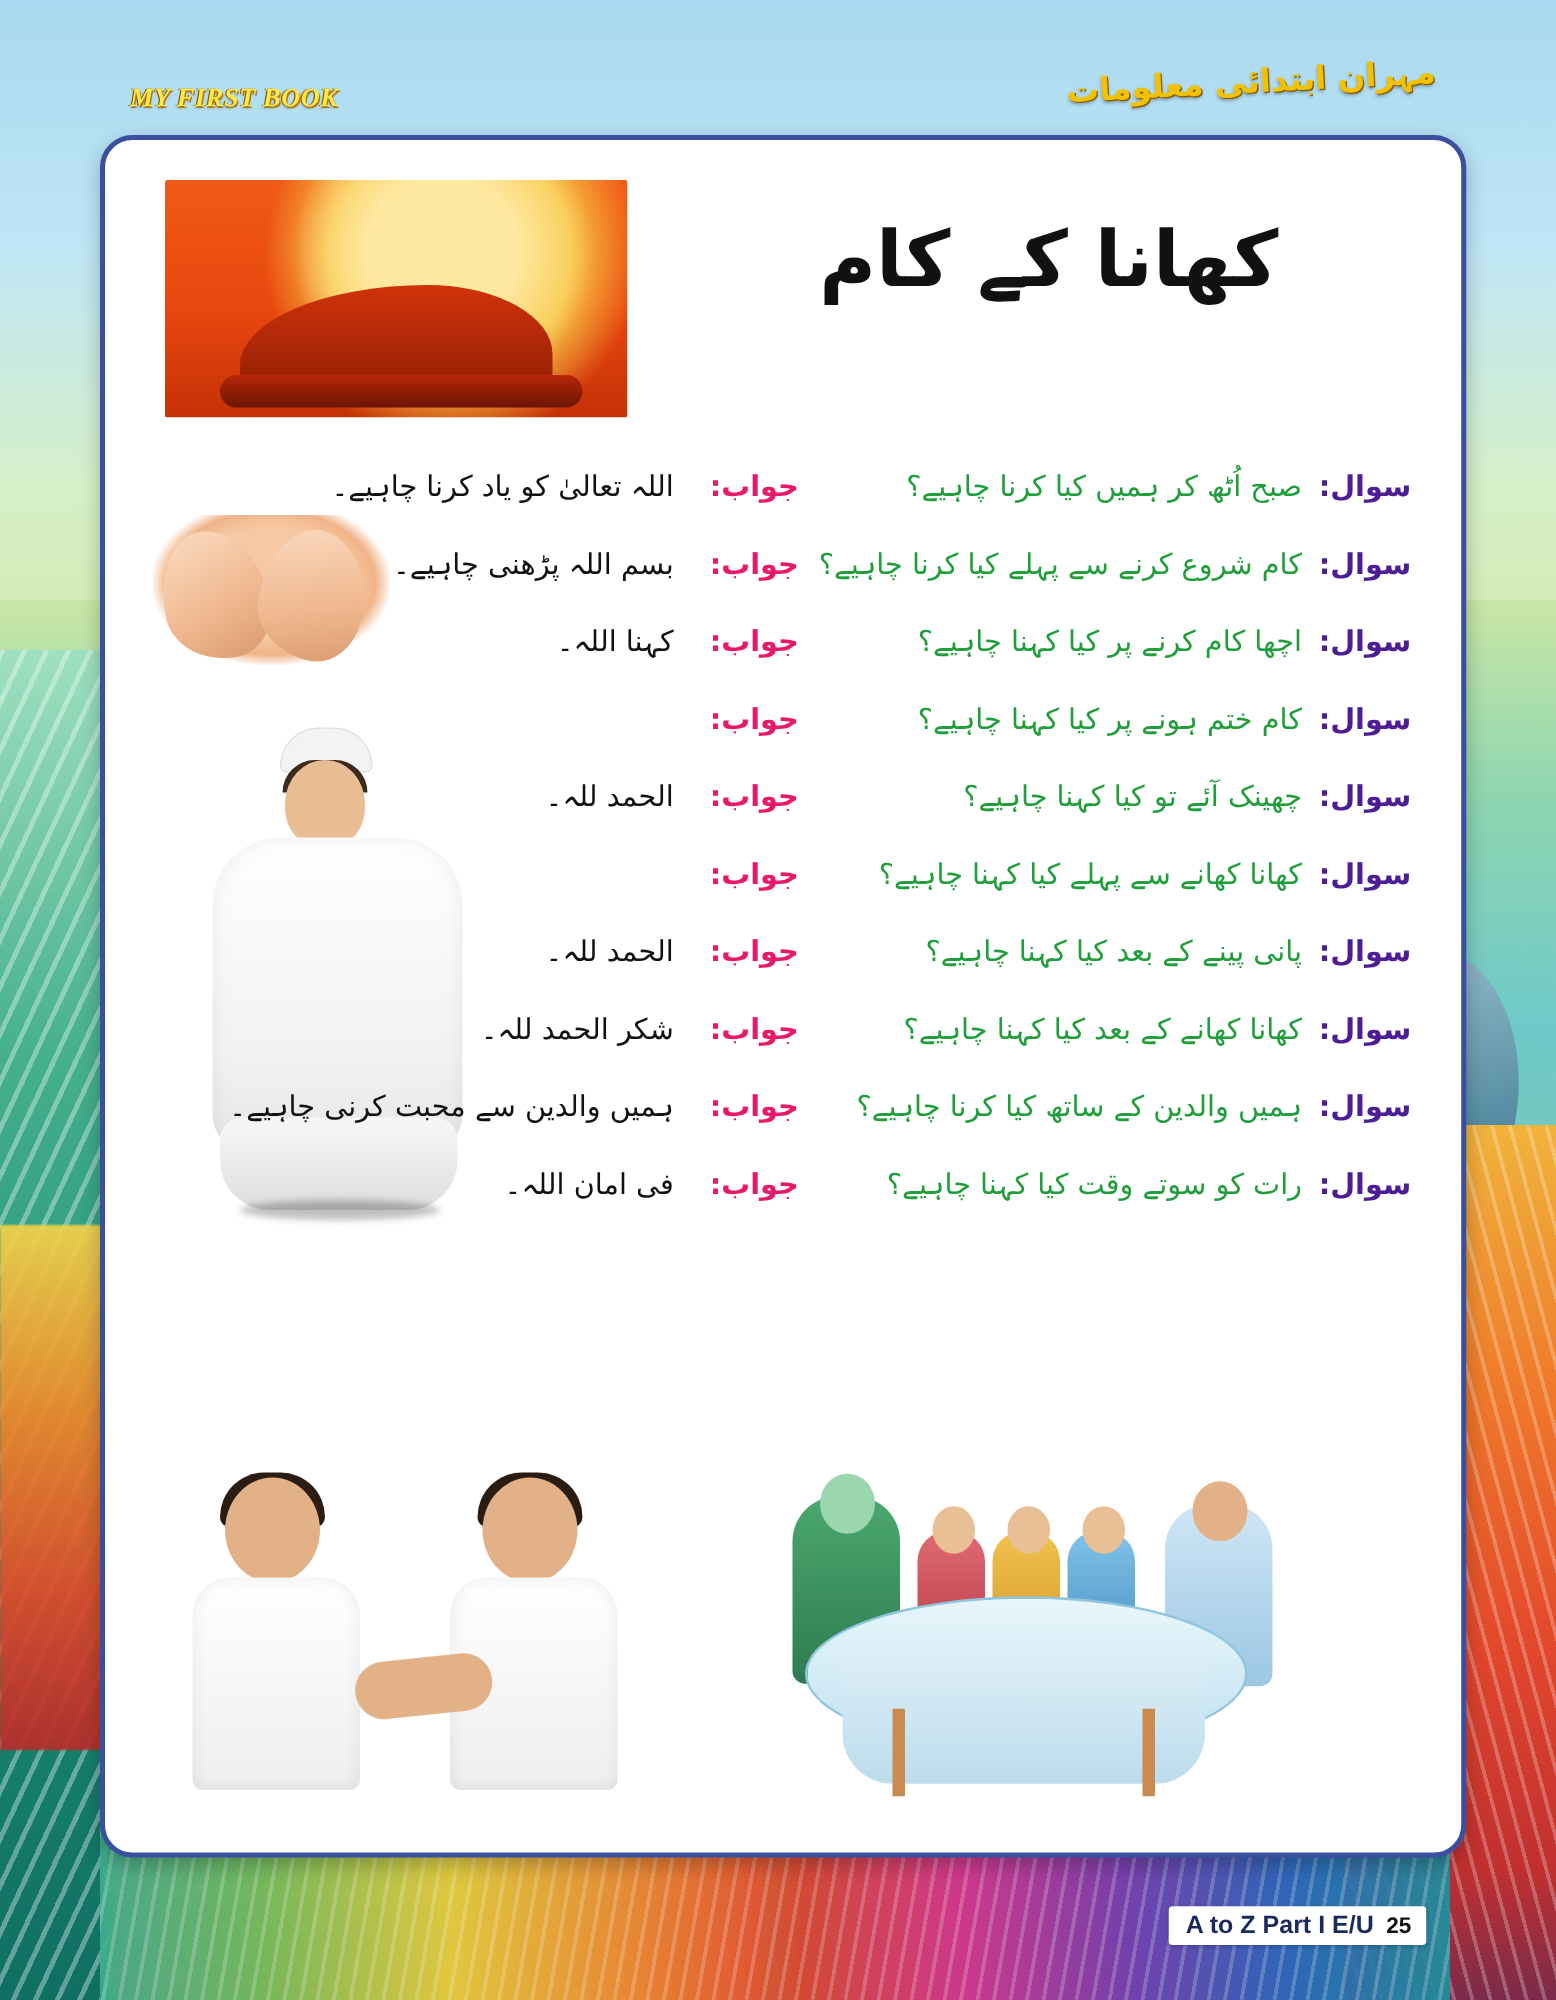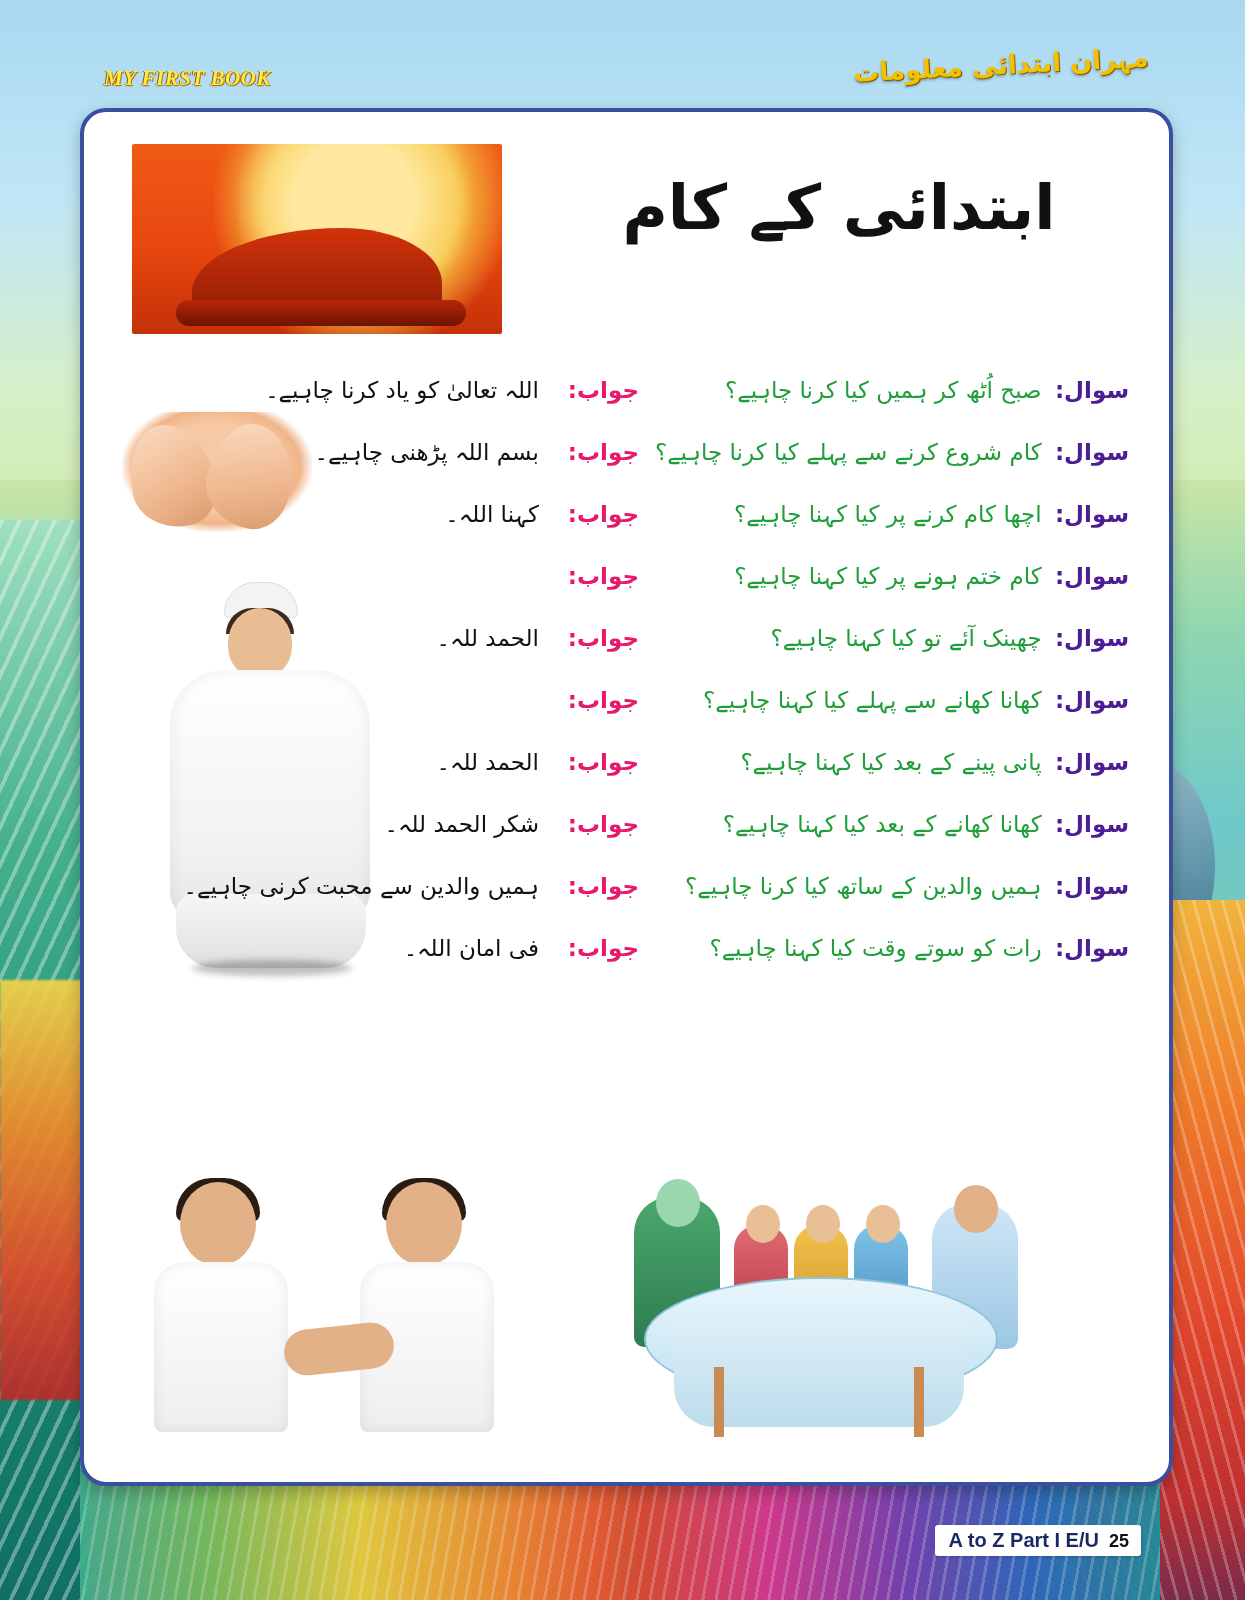--- a/index.html
+++ b/index.html
@@ -184,21 +184,21 @@
   }
   .a-cell .lbl{color:#e8186a;font-weight:bold;width:92px;flex:0 0 92px;text-align:right;}
   .a-cell .txt{flex:1;text-align:right;padding-right:8px;}
 
   
   .footer{
     position:absolute;right:104px;bottom:44px;
     background:#ffffff;padding:4px 12px 4px 14px;border-radius:3px;
     font-size:20px;font-weight:bold;color:#1a2a5e;
     font-family:"Liberation Sans", sans-serif;
-    display:flex;gap:10px;align-items:flex-end;
+    display:flex;gap:10px;align-items:center;
     box-shadow:0 1px 3px rgba(0,0,0,.2);
     margin-top:32px;
   }
   .footer .pg{font-size:18px;color:#111;}
 </style>
 </head>
 <body>
 
 <div class="bg-sky"></div>
 <div class="bg-mid"></div>
@@ -210,21 +210,21 @@
 <div class="bg-bottom-pink"></div>
 <div class="bg-bottom-fronds"></div>
 
 <div class="hdr">
   <div class="hdr-left">MY FIRST BOOK</div>
   <div class="hdr-right">مہران ابتدائی معلومات</div>
 </div>
 
 <div class="card">
 
-  <div class="title">ابتدائی کے کام</div>
+  <div class="title">کھانا کے کام</div>
 
   <div class="img-pray">
     <div class="sil"></div>
     <div class="sil2"></div>
   </div>
 
   <div class="img-hands">
     <div class="hand l"></div>
     <div class="hand r"></div>
   </div>

